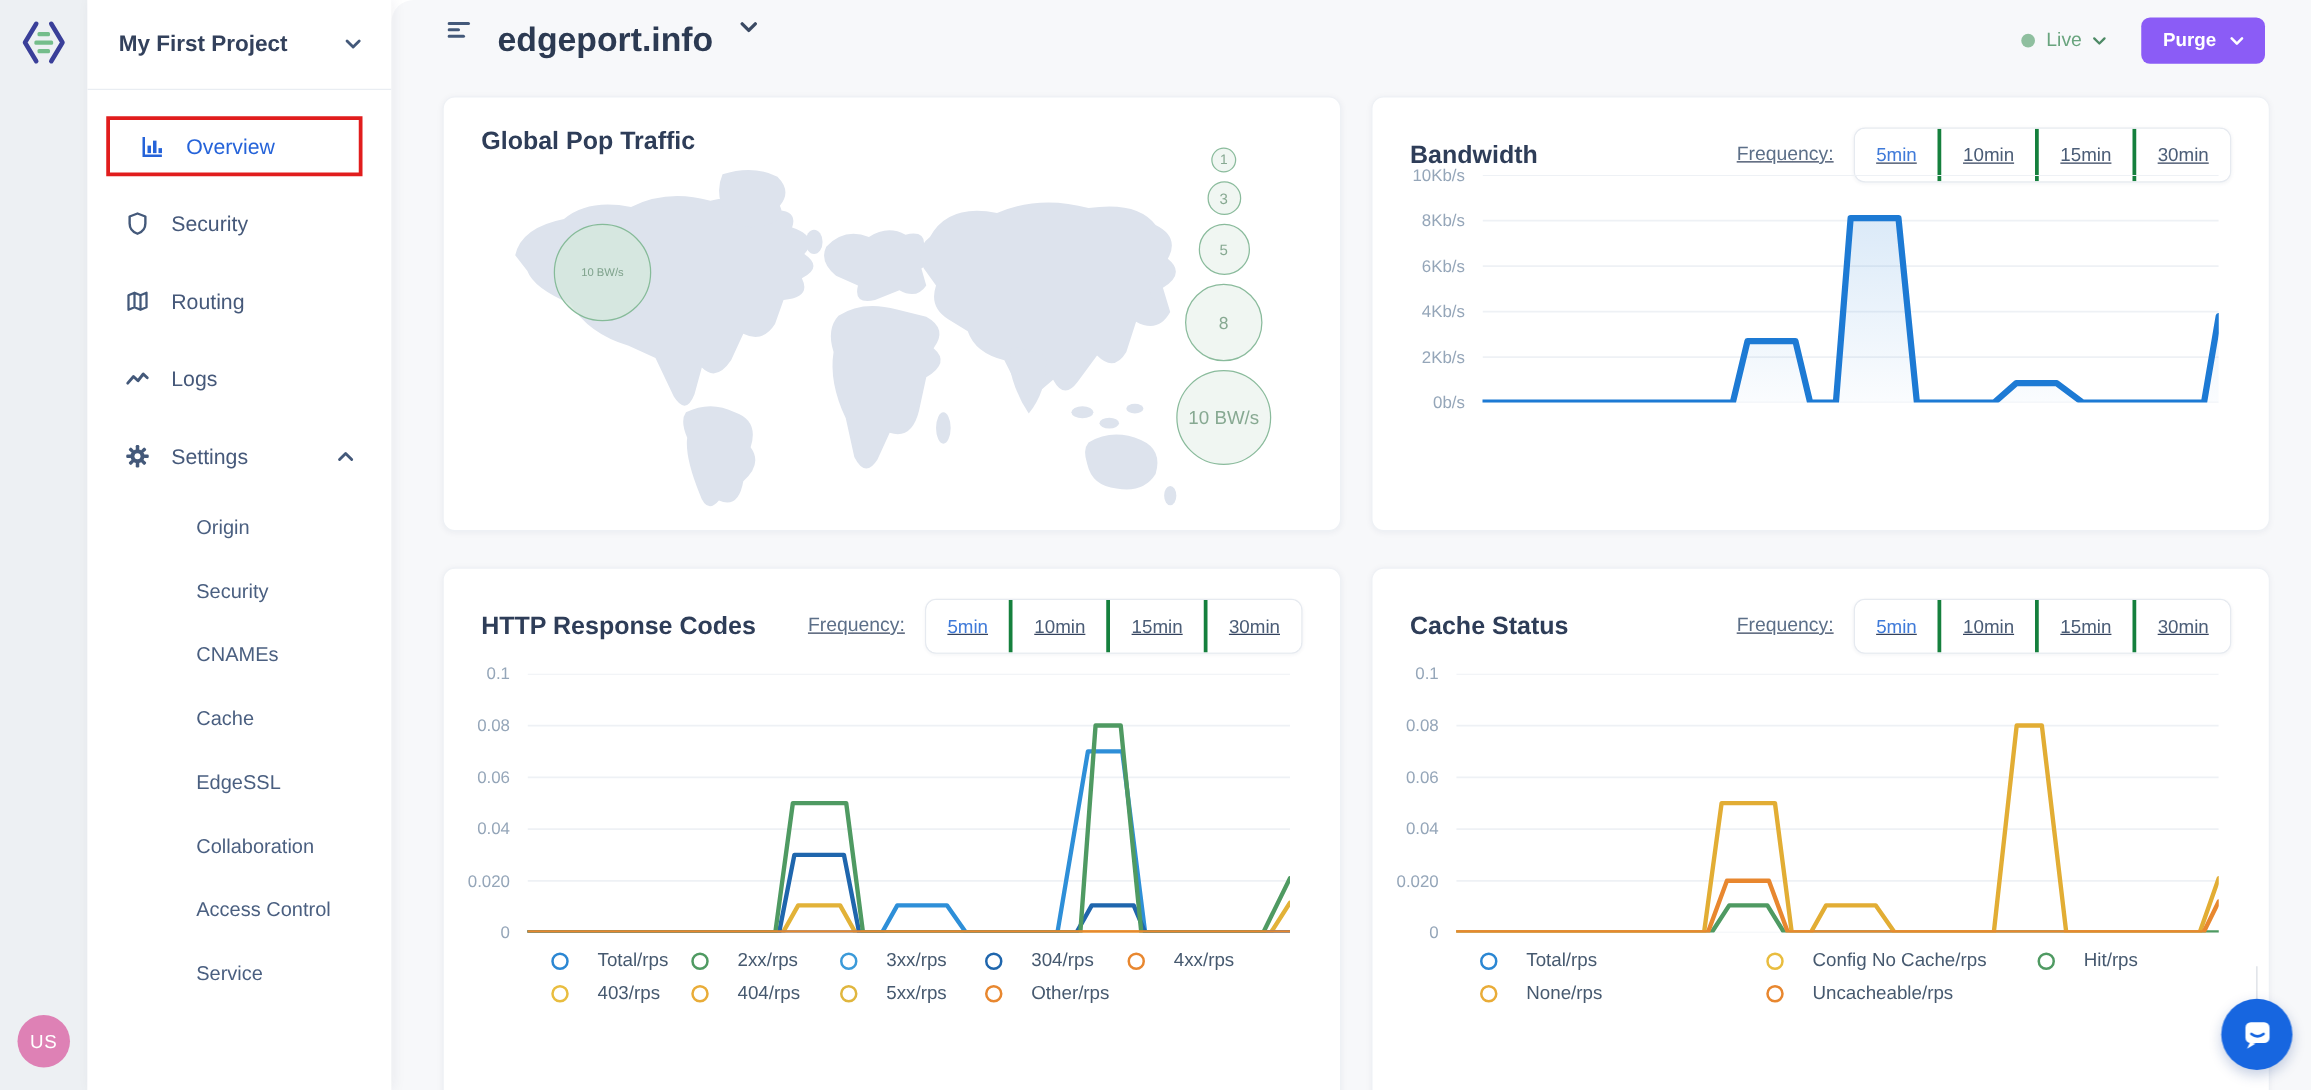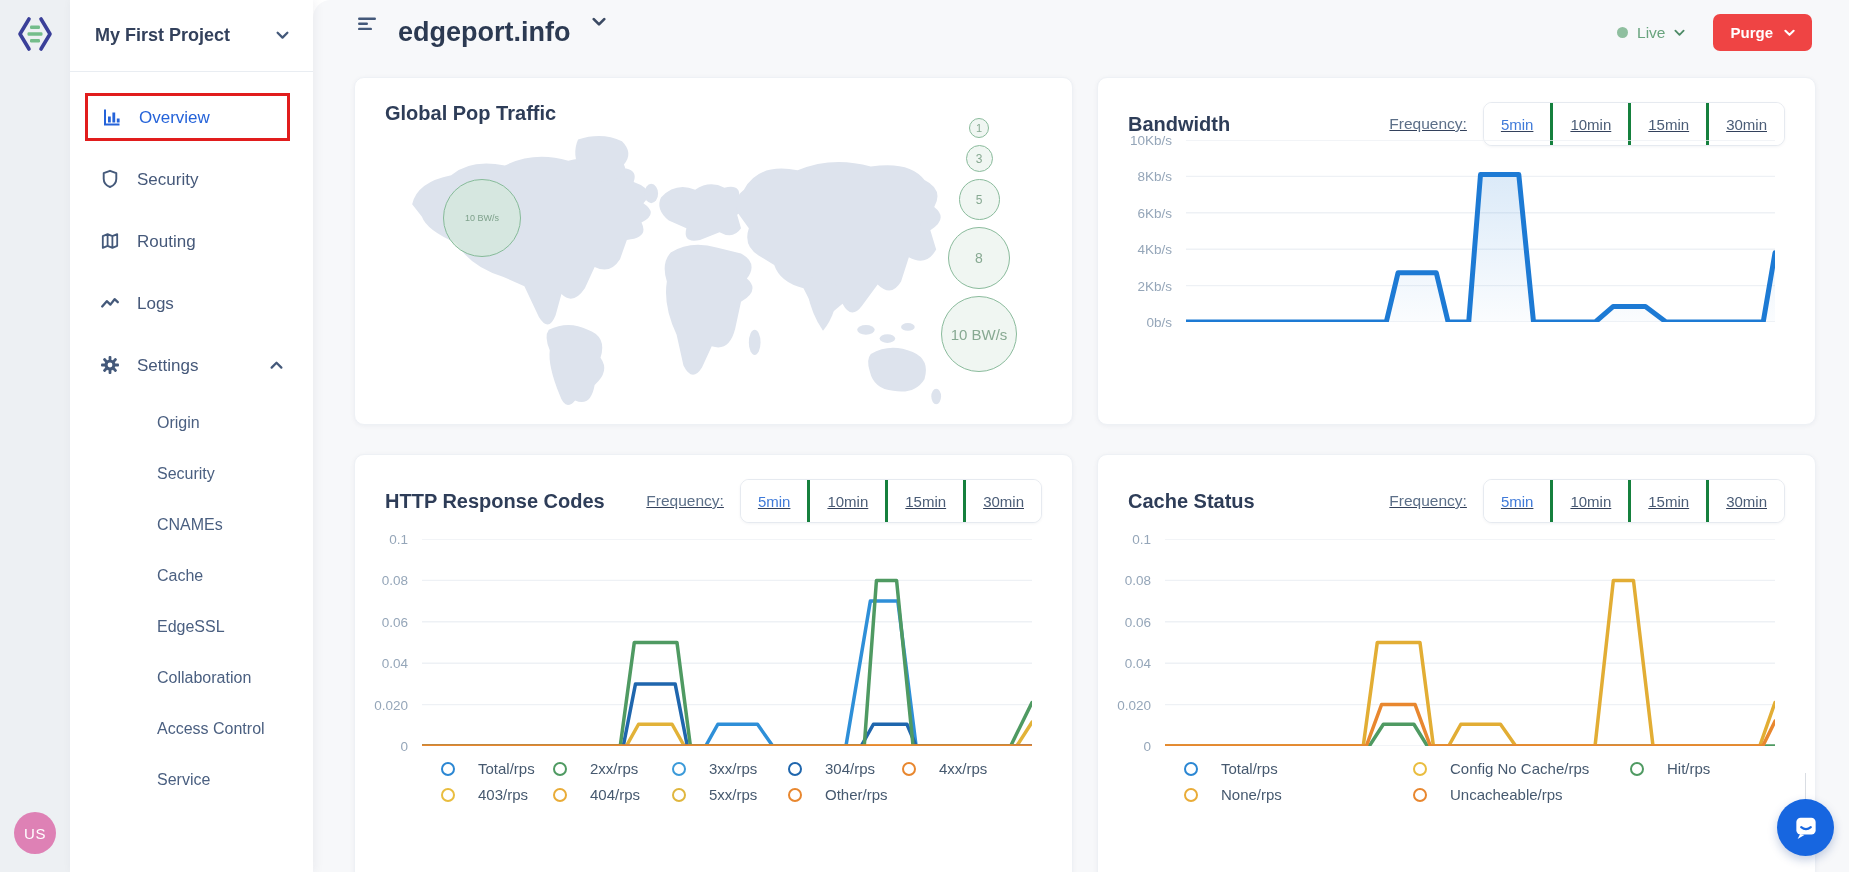--- a/index.html
+++ b/index.html
@@ -20,38 +20,38 @@
 
   
   .sidebar { width:243px; flex:none; background:#fff; box-shadow:2px 0 10px rgba(30,40,70,.06); position:relative; z-index:2; }
   .project-row { height:71px; display:flex; align-items:center; justify-content:space-between;
     padding:0 24px 0 25px; font-size:18px; font-weight:600; color:#33415c; cursor:pointer; }
   .divider { height:1px; background:#e9edf2; }
   .nav { padding-top:21px; }
   .nav-item { display:flex; align-items:center; height:48px; margin-bottom:14px; padding-left:30px;
     color:#46597a; font-size:17px; cursor:pointer; }
   .nav-item.nav-active { color:#2563d9; border:3px solid #e11d1d; height:48px;
-    margin-left:15px; margin-right:23px; padding-left:14px; }
+    margin-left:15px; margin-right:23px; padding-left:24px; }
   .nav-ic { width:20px; height:20px; margin-right:17px; display:flex; align-items:center; justify-content:center; }
   .nav-label { line-height:1; }
   .nav-caret { margin-left:auto; margin-right:30px; display:flex; }
   .sub-nav { margin-top:2px; }
   .sub-item { height:40px; margin-bottom:11px; padding-left:87px; display:flex; align-items:center;
     font-size:16px; color:#4a5f80; cursor:pointer; }
 
   
   .main { flex:1; background:#f7f8fa; border-top-left-radius:18px; position:relative; overflow:hidden; }
   .topbar { height:65px; display:flex; align-items:center; justify-content:space-between; padding:0 37px 0 45px; }
   .topbar-left { display:flex; align-items:flex-start; gap:20px; cursor:default; }
   .domain-title { font-size:27px; font-weight:600; color:#2c3a52; margin:0; }
   .title-caret { display:flex; margin-left:2px; cursor:pointer; }
   .topbar-right { display:flex; align-items:center; gap:28px; }
   .live-group { display:flex; align-items:center; gap:9px; color:#69a47e; font-size:15.5px; cursor:pointer; }
   .live-dot { width:11px; height:11px; border-radius:50%; background:#8fbf9f; }
-  .purge-btn { background:#ef4444; color:#fff; border:none; border-radius:7px; height:37px; padding:0 17px;
+  .purge-btn { background:#8b5cf6; color:#fff; border:none; border-radius:7px; height:37px; padding:0 17px;
     font-size:15px; font-weight:700; display:flex; align-items:center; gap:11px; cursor:pointer; font-family:inherit; }
 
   .grid { display:grid; grid-template-columns:719px 719px; gap:29px 24px; padding:12px 33px 0 41px; }
   .card { background:#fff; border:1px solid #eef1f5; border-radius:10px; box-shadow:0 1px 5px rgba(28,42,70,.05); position:relative; }
   .card-r1 { height:348px; }
   .card-r2 { height:430px; }
   .card-head { display:flex; align-items:center; justify-content:space-between; padding:24px 30px 0 30px; }
   .card-title { font-size:20px; font-weight:600; color:#2e3d58; }
   .freq-wrap { display:flex; align-items:center;text-decoration:underline; }
   .freq-label { color:#5c6f88; font-size:15.5px; margin-right:16px; }

